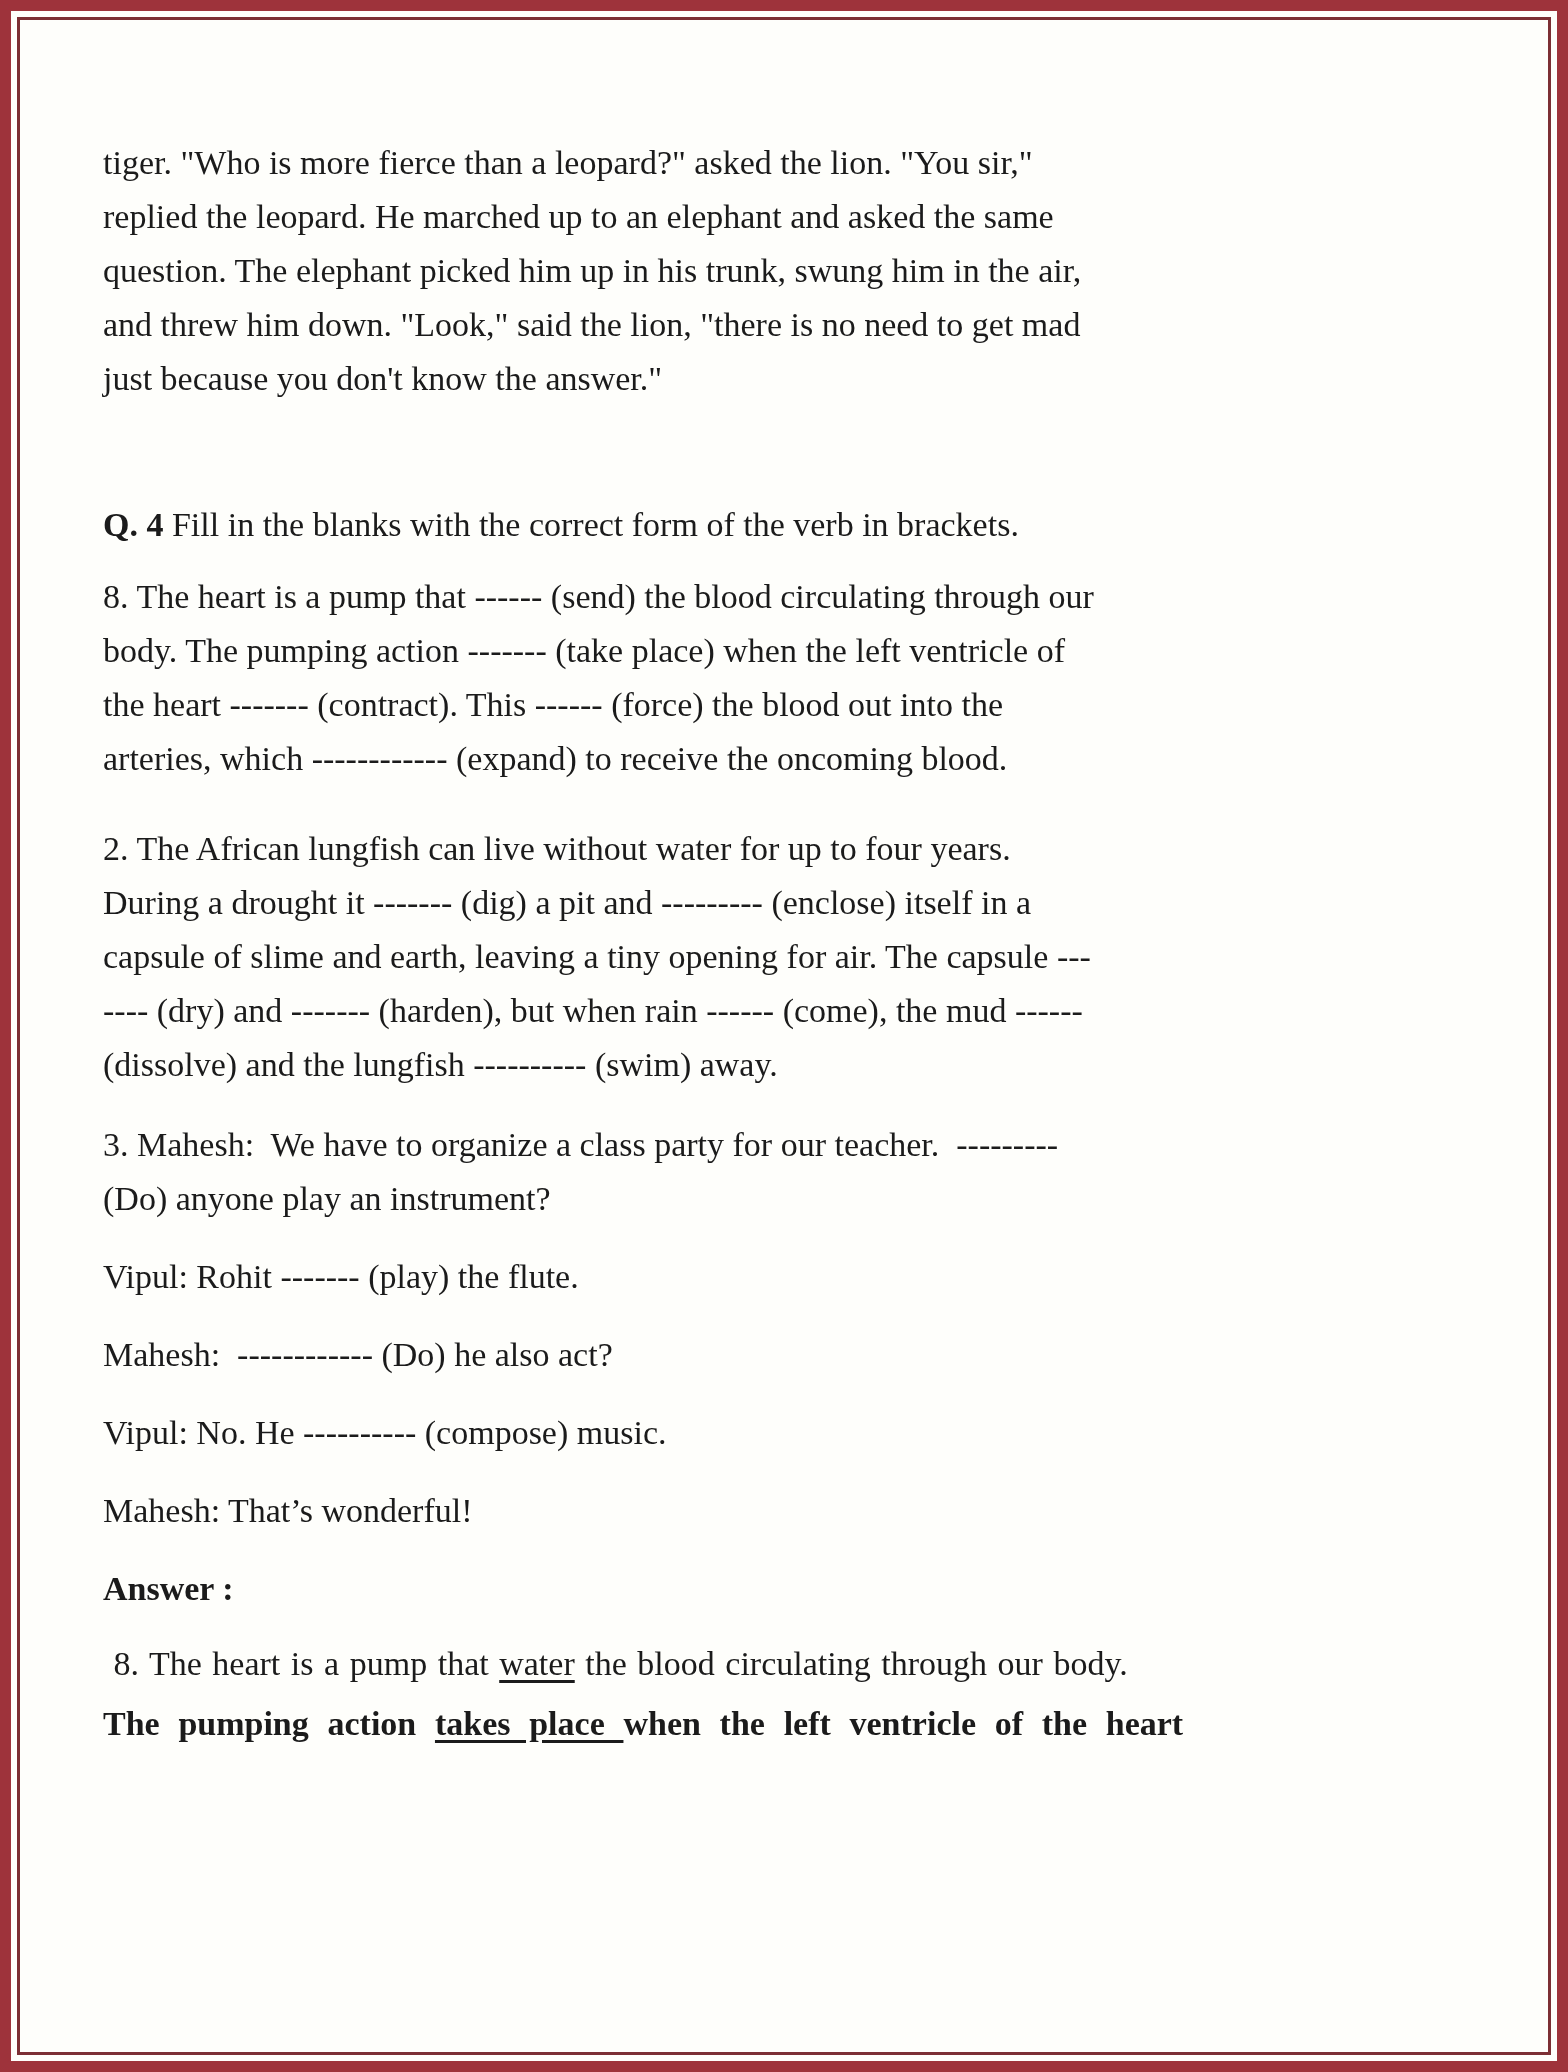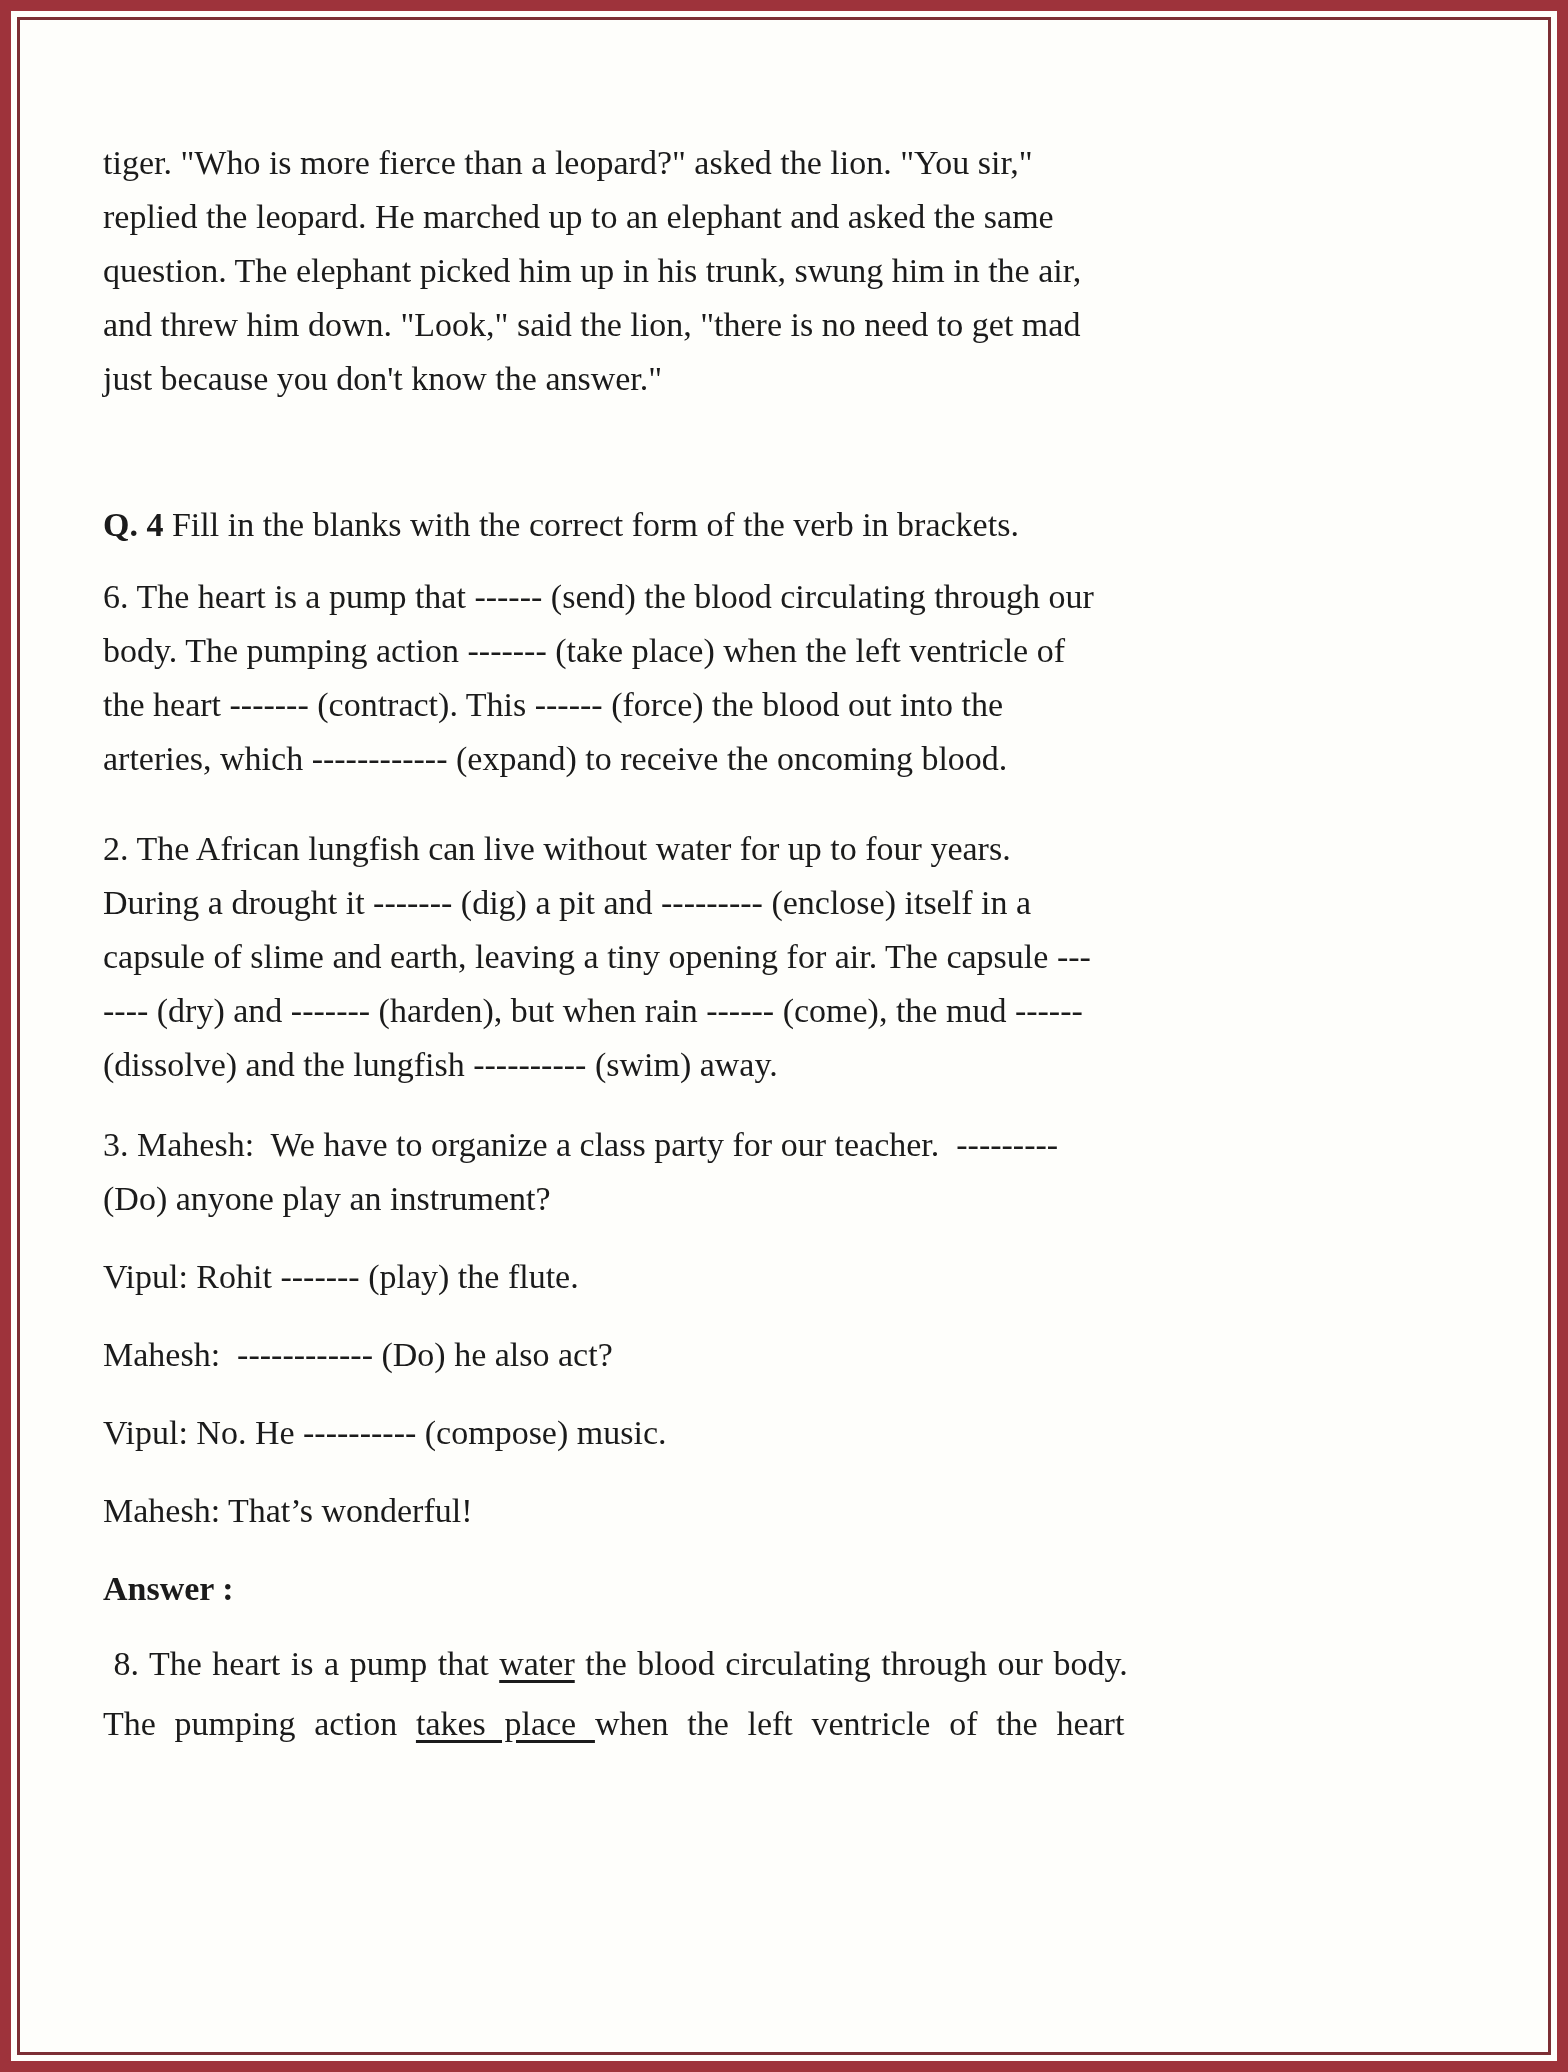--- a/index.html
+++ b/index.html
@@ -36,41 +36,41 @@
     white-space: pre;
   }
   .b { font-weight: 700; }
   .q-heading { margin-top: 92px; margin-bottom: 18px; }
   .item-1 { margin-bottom: 36px; }
   .item-2 { margin-bottom: 26px; }
   .answer-heading { margin-bottom: 18px; font-weight: 700; }
   .answer-para { line-height: 60px; }
   .answer-para .line { white-space: pre; }
   .aw1 { word-spacing: 0.06em; }
-  .aw2 { word-spacing: 0.30em; }
+  .aw2 { word-spacing: 0.30em; font-weight: bold; }
   .u { text-decoration: underline; text-underline-offset: 5px; }
 </style>
 </head>
 <body>
 
 <div class="page">
   <div class="inner">
 
     <div class="para">
         <div class="line">tiger. "Who is more fierce than a leopard?" asked the lion. "You sir,"</div>
         <div class="line">replied the leopard. He marched up to an elephant and asked the same</div>
         <div class="line">question. The elephant picked him up in his trunk, swung him in the air,</div>
         <div class="line">and threw him down. "Look," said the lion, "there is no need to get mad</div>
         <div class="line">just because you don't know the answer."</div>
       </div>
 
     <div class="para q-heading"><span class="b">Q. 4</span><span> Fill in the blanks with the correct form of the verb in brackets.</span></div>
 
     <div class="para item-1">
-        <div class="line">6. The heart is a pump that ------ (send) the blood circulating through our</div>
+        <div class="line">8. The heart is a pump that ------ (send) the blood circulating through our</div>
         <div class="line">body. The pumping action ------- (take place) when the left ventricle of</div>
         <div class="line">the heart ------- (contract). This ------ (force) the blood out into the</div>
         <div class="line">arteries, which ------------ (expand) to receive the oncoming blood.</div>
       </div>
 
     <div class="para item-2">
         <div class="line">2. The African lungfish can live without water for up to four years.</div>
         <div class="line">During a drought it ------- (dig) a pit and --------- (enclose) itself in a</div>
         <div class="line">capsule of slime and earth, leaving a tiny opening for air. The capsule ---</div>
         <div class="line">---- (dry) and ------- (harden), but when rain ------ (come), the mud ------</div>

